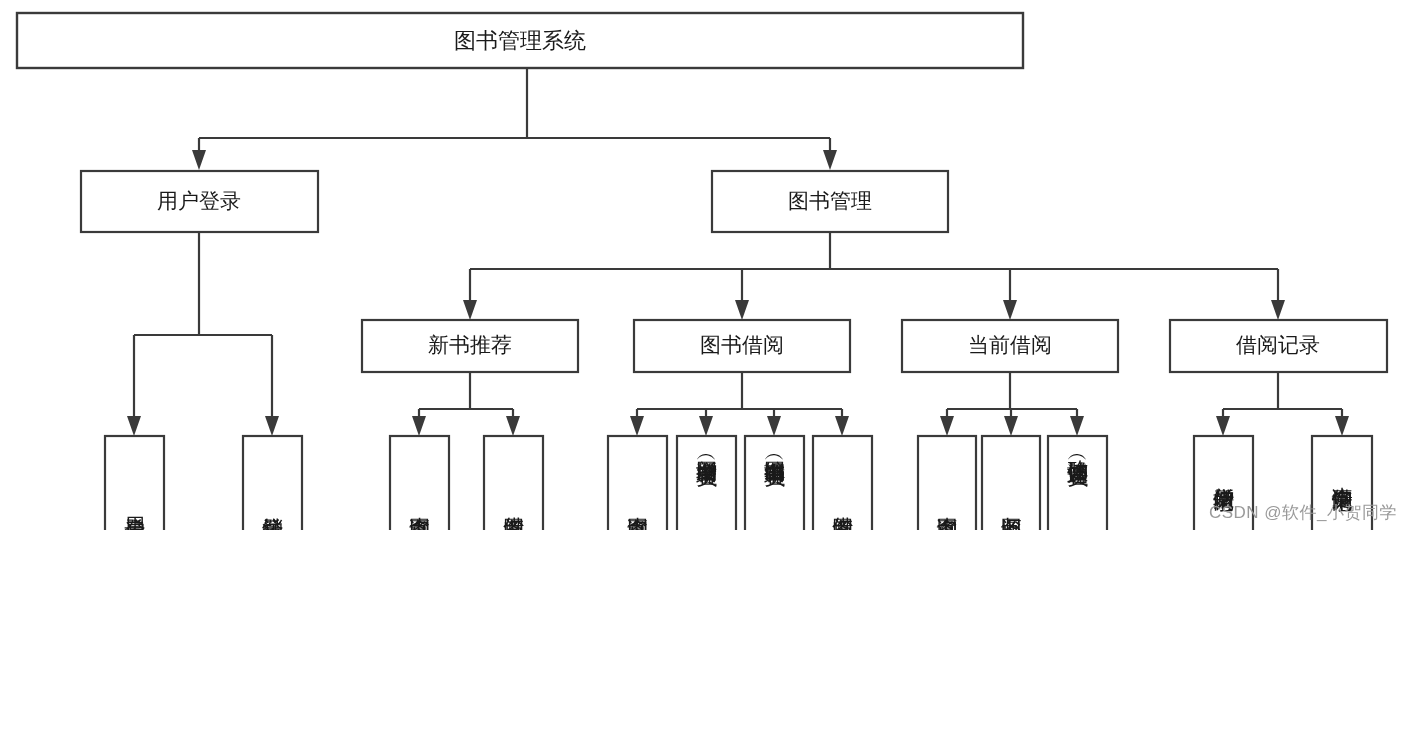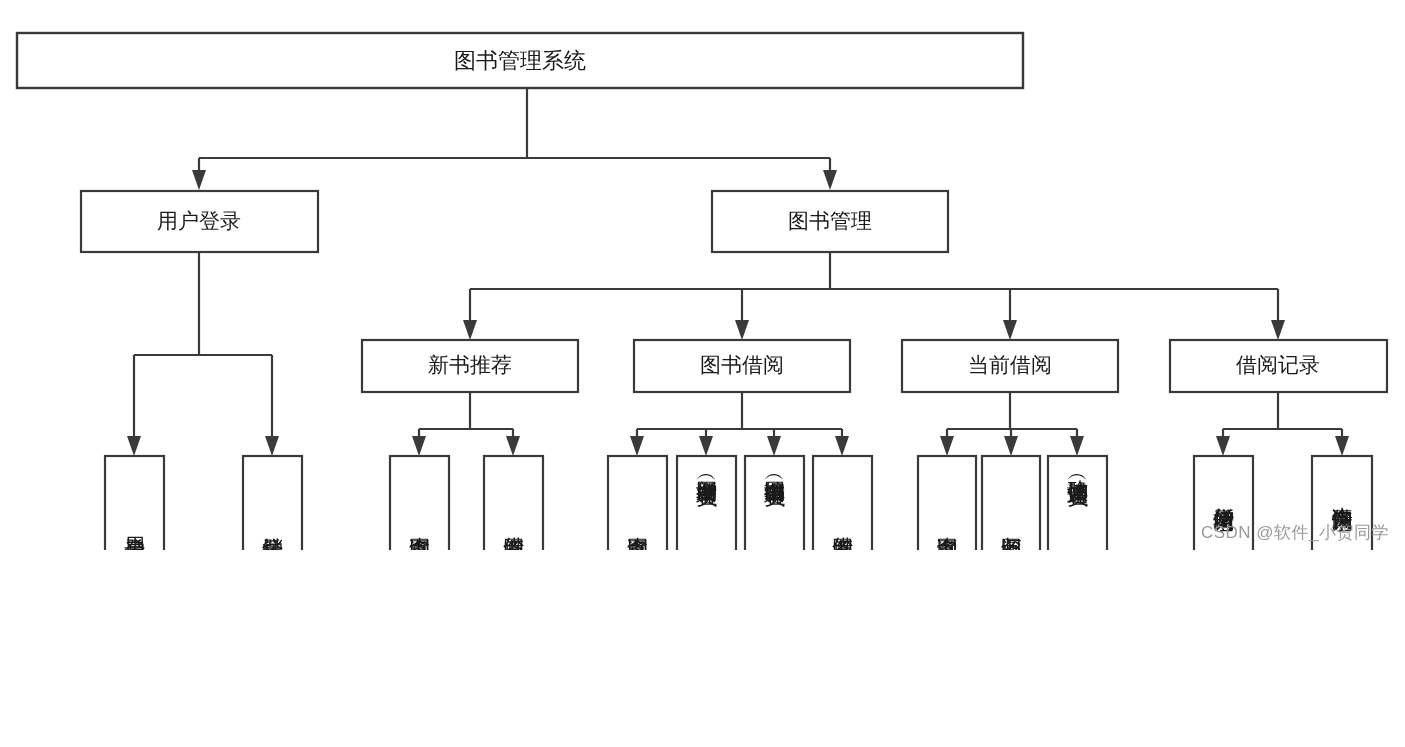--- a/index.html
+++ b/index.html
@@ -10,21 +10,20 @@
   }
   body {
     font-family: "Liberation Sans", "DejaVu Sans", sans-serif;
   }
   #diagram-root {
     position: relative;
     width: 1405px;
     height: 530px;
     background: #ffffff;
     overflow: hidden;
-    margin-top: 20px;
   }
   svg#tree-svg {
     position: absolute;
     top: 0;
     left: 0;
     width: 1405px;
     height: 747px;
     display: block;
   }
   .node-box {
@@ -70,21 +69,21 @@
     line-height: 1.08;
     color: #1a1a1a;
     writing-mode: vertical-rl;
     text-orientation: upright;
     letter-spacing: 1px;
     white-space: nowrap;
     text-align: left;
   }
   .watermark {
     position: absolute;
-    right: 16px;
+    right: 8px;
     bottom: 6px;
     font-family: "Liberation Sans", "DejaVu Sans", sans-serif;
     font-size: 17px;
     color: #9a9a9a;
     letter-spacing: 0.5px;
     white-space: nowrap;
   }
 </style>
 </head>
 <body>

